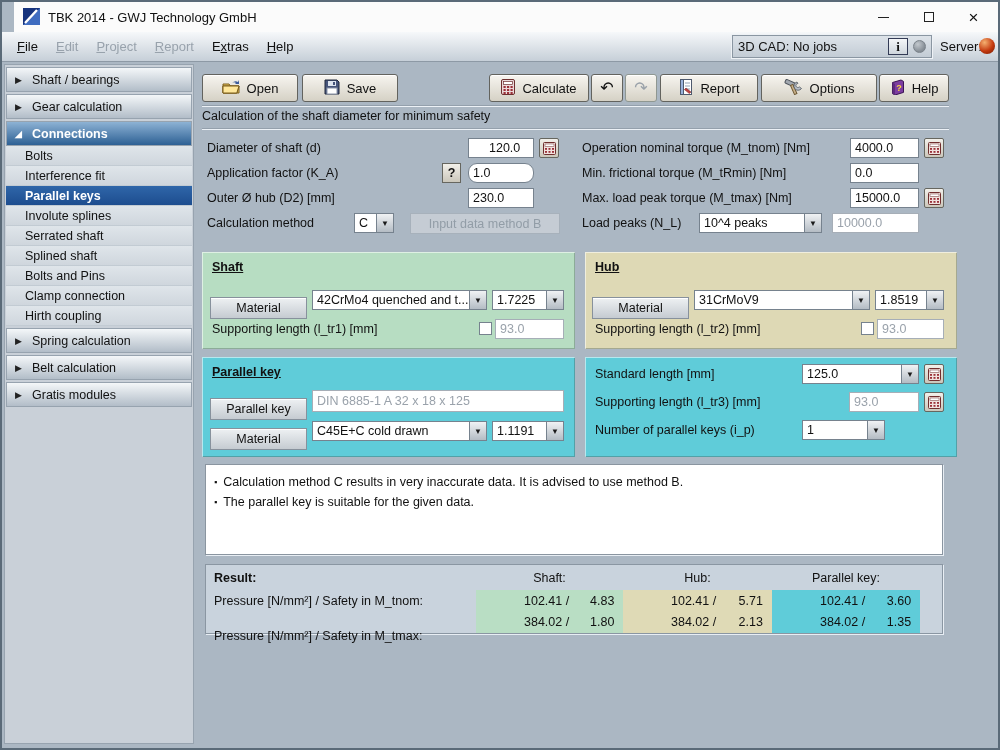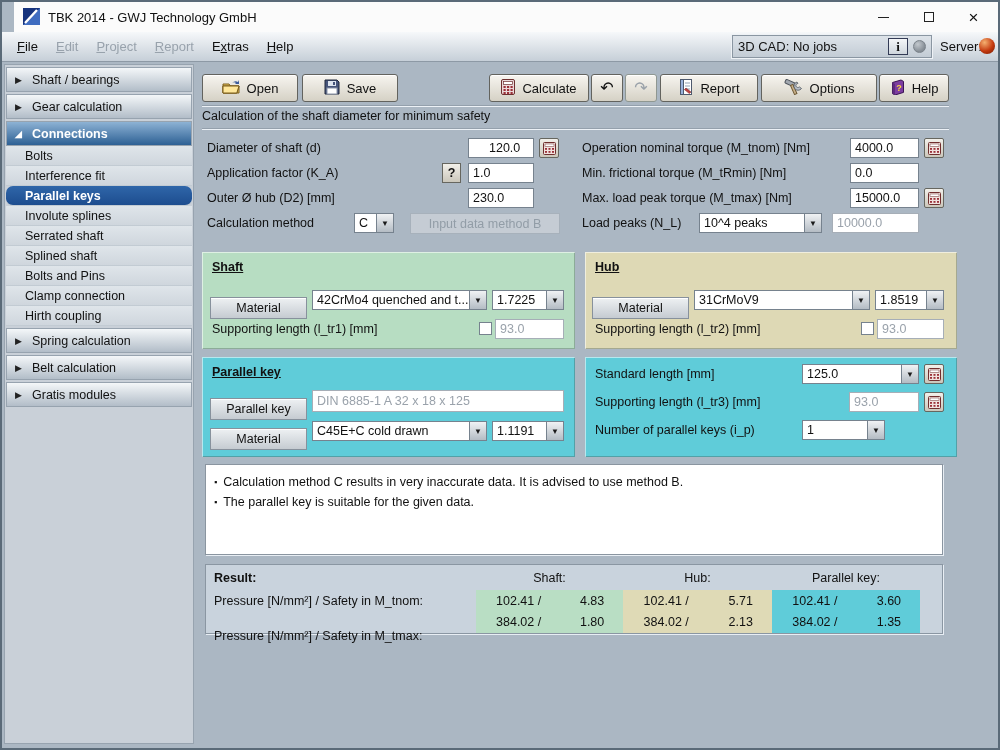--- a/index.html
+++ b/index.html
@@ -40,21 +40,21 @@
   
   .sidebar { position:absolute; left:2px; top:62px; width:190px; bottom:4px;
              background:#c9d0d8; border:1px solid #97a3af; }
   .side-header { height:25px; margin:2px 1px 0 1px; background:linear-gradient(#f4f7f9,#b2bdc8);
                  border:1px solid #97a3af; display:flex; align-items:center; padding-left:8px; gap:8px; }
   .side-header .tri { font-size:9px; width:9px; color:#222; }
   .side-header.active { background:linear-gradient(#8db2d4,var(--section_active,#2d6094)); color:#fff; font-weight:bold; }
   .side-header.active .tri { color:#fff; }
   .side-item { height:20px; display:flex; align-items:center; padding-left:19px; margin:0 1px;
                background:linear-gradient(#dfe5ea,#cfd6dd); border-bottom:1px solid #c2cbd3; }
-  .side-item.selected { background:linear-gradient(#2f66a9,var(--item_selected,#1d4d8f)); color:#fff; font-weight:bold;border-radius:7px; }
+  .side-item.selected { background:linear-gradient(#2f66a9,var(--item_selected,#1d4d8f)); color:#fff; font-weight:bold; }
 
   
   .main { position:absolute; left:192px; top:60px; right:2px; bottom:2px; background:var(--bg_main,#abb7c3); }
   .tb-btn { position:absolute; top:12px; height:28px; background:linear-gradient(#f7f5f0,#d5d1c5);
             border:1px solid #63635e; border-radius:3px; box-shadow:inset 0 1px 0 #fff;
             display:flex; align-items:center; justify-content:center; gap:7px; font-size:13px; }
   .tb-btn.disabled { color:#99a1a9; border-color:#8f9791; }
   .tb-glyph { font-size:16px; line-height:1; }
   .groove { position:absolute; height:0; border-top:1px solid #94a0ac; border-bottom:1px solid #ecf1f6; }
   .subtitle { position:absolute; left:8px; top:47px; }
@@ -88,21 +88,21 @@
               border:1px solid #8a95a0; box-shadow:1px 1px 0 #e8eef4; padding:7px 8px; line-height:20px; }
   .msg-row { display:flex; gap:6px; }
   .msg-row .bullet { font-size:9px; line-height:20px; }
 
   .results { position:absolute; left:11px; top:502px; width:738px; height:70px; background:#c9d3dd;
              border:1px solid #8a96a2; box-shadow:1px 1px 0 #e8eef4; }
   .res-title { position:absolute; left:8px; top:6px; font-weight:bold; }
   .res-colhead { position:absolute; top:6px; text-align:center; }
   .res-cell { position:absolute; top:25px; height:43px; display:flex; flex-direction:column; }
   .res-cell .vrow { height:21px; display:flex; align-items:center; }
-  .res-cell .v1 { width:58%; text-align:center; }
+  .res-cell .v1 { width:58%; text-align:left;margin-left:48px; }
   .res-cell .v2 { width:42%; text-align:center; }
   .res-rowlabel { position:absolute; left:8px; height:21px; display:flex; align-items:center; white-space:nowrap; }
 </style>
 </head>
 <body>
 
 <div class="window">
 
   <div class="titlebar">
     <span class="logo">
@@ -290,21 +290,21 @@
             <rect x="5.5" y="9" width="2" height="1.8"></rect>
             <rect x="9" y="9" width="2" height="1.8"></rect>
           </g>
         </svg>
       </div>
 
     <span class="f-label" style="left:13px;top:104px;">Application factor (K_A)</span>
     <div class="q-btn" style="left:248px;top:101px;">
         <span>?</span>
       </div>
-    <input class="tfield" style="left: 274px; top: 101px; width: 66px;" value="1.0">
+    <input class="tfield" style="left: 274px; top: 101px; width: 66px; border-radius: 9px;" value="1.0">
 
     <span class="f-label" style="left:13px;top:129px;">Outer Ø hub (D2) [mm]</span>
     <input class="tfield" style="left: 274px; top: 126px; width: 66px;" value="230.0">
 
     <span class="f-label" style="left:13px;top:154px;">Calculation method</span>
     <div class="combo" style="left:160px;top:151px;width:40px;">
       <span class="txt">C</span>
       <span class="arrow">▼</span>
     </div>
     <div class="dis-btn" style="left:216px;top:151px;width:150px;">

